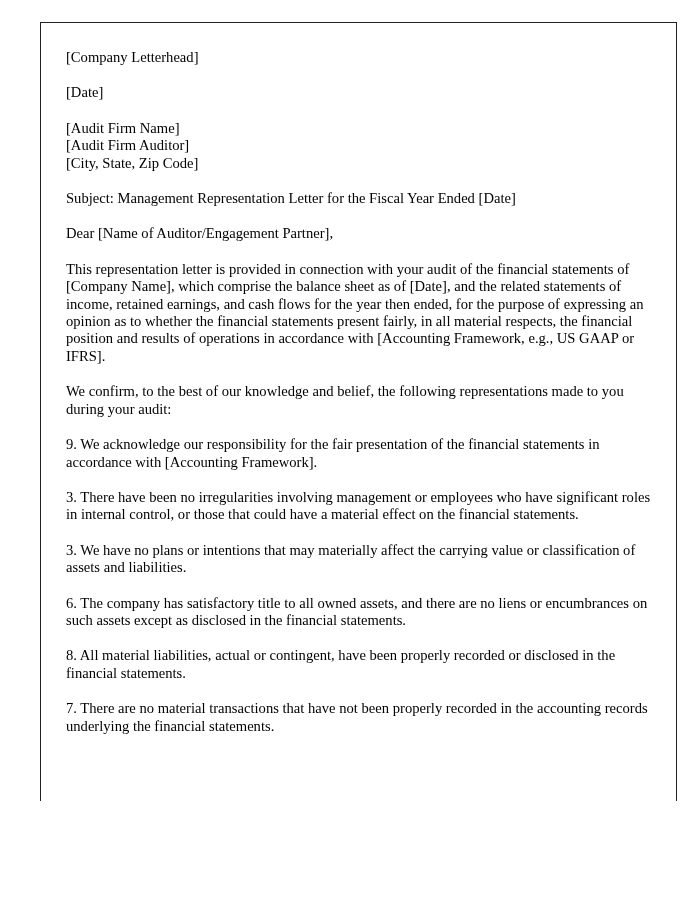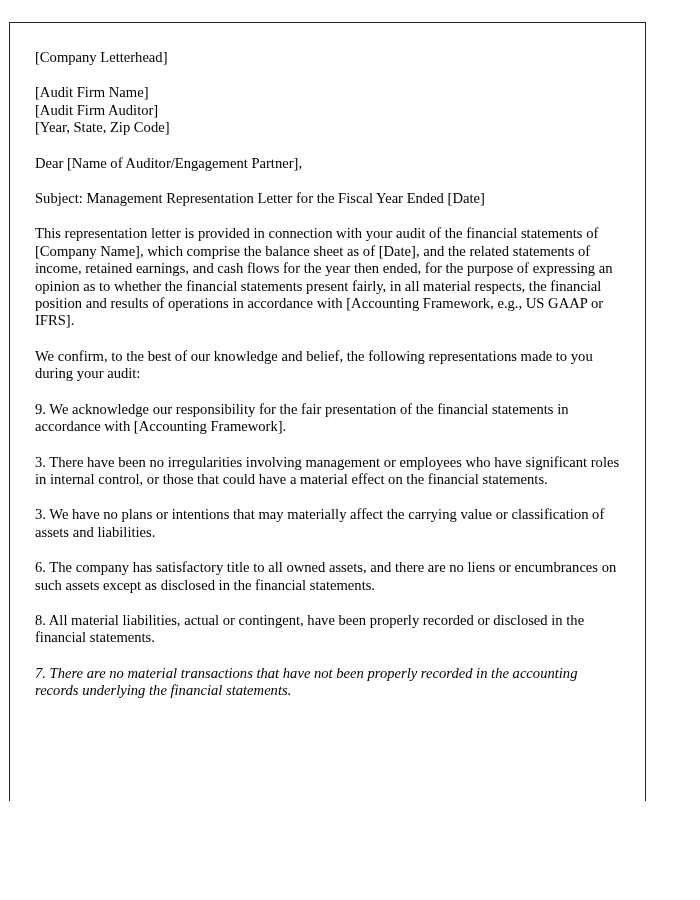--- a/index.html
+++ b/index.html
@@ -12,21 +12,21 @@
     width: 700px;
     height: 900px;
     overflow: hidden;
     font-family: "Liberation Serif", "DejaVu Serif", serif;
     color: #000000;
   }
 
   
   #page-sheet {
     position: absolute;
-    left: 9px;
+    left: 40px;
     top: 22px;
     width: 637px;        
     height: 779px;       
     box-sizing: border-box;
     background: #ffffff;
     border-left: 1.5px solid #222222;
     border-top: 1.5px solid #222222;
     border-right: 1.5px solid #222222;
     border-bottom: none;
   }
@@ -38,49 +38,50 @@
     width: 586px;        
   }
 
   .para {
     font-size: 14.6px;
     line-height: 17.4px;
     margin: 0 0 18px 0;
     text-align: left;
     white-space: normal;
   }
-  .para:last-child { margin-bottom: 16px; font-style: italic; }
+  .para:last-child { margin-bottom: 16px; }
 
   
   .addr-block { margin-bottom: 18px; }
   .addr-line {
     font-size: 14.6px;
     line-height: 17.4px;
     margin: 0;
     font-family: Liberation Serif, serif;
   }
 </style>
 </head>
 <body>
 
 <div id="page-sheet">
   <div id="letter-body">
 
     <p class="para">[Company Letterhead]</p>
 
+    <p class="para">[Date]</p>
 
     <div class="addr-block">
       <p class="addr-line">[Audit Firm Name]</p>
       <p class="addr-line">[Audit Firm Auditor]</p>
-      <p class="addr-line">[Year, State, Zip Code]</p>
+      <p class="addr-line">[City, State, Zip Code]</p>
     </div>
 
+    <p class="para">Subject: Management Representation Letter for the Fiscal Year Ended [Date]</p>
+
     <p class="para">Dear [Name of Auditor/Engagement Partner],</p>
-
-    <p class="para">Subject: Management Representation Letter for the Fiscal Year Ended [Date]</p>
 
     <p class="para">This representation letter is provided in connection with your audit of the financial statements of [Company Name], which comprise the balance sheet as of [Date], and the related statements of income, retained earnings, and cash flows for the year then ended, for the purpose of expressing an opinion as to whether the financial statements present fairly, in all material respects, the financial position and results of operations in accordance with [Accounting Framework, e.g., US GAAP or IFRS].</p>
 
     <p class="para">We confirm, to the best of our knowledge and belief, the following representations made to you during your audit:</p>
 
     <p class="para">9. We acknowledge our responsibility for the fair presentation of the financial statements in accordance with [Accounting Framework].</p>
 
 
     <p class="para">3. There have been no irregularities involving management or employees who have significant roles in internal control, or those that could have a material effect on the financial statements.</p>
 

